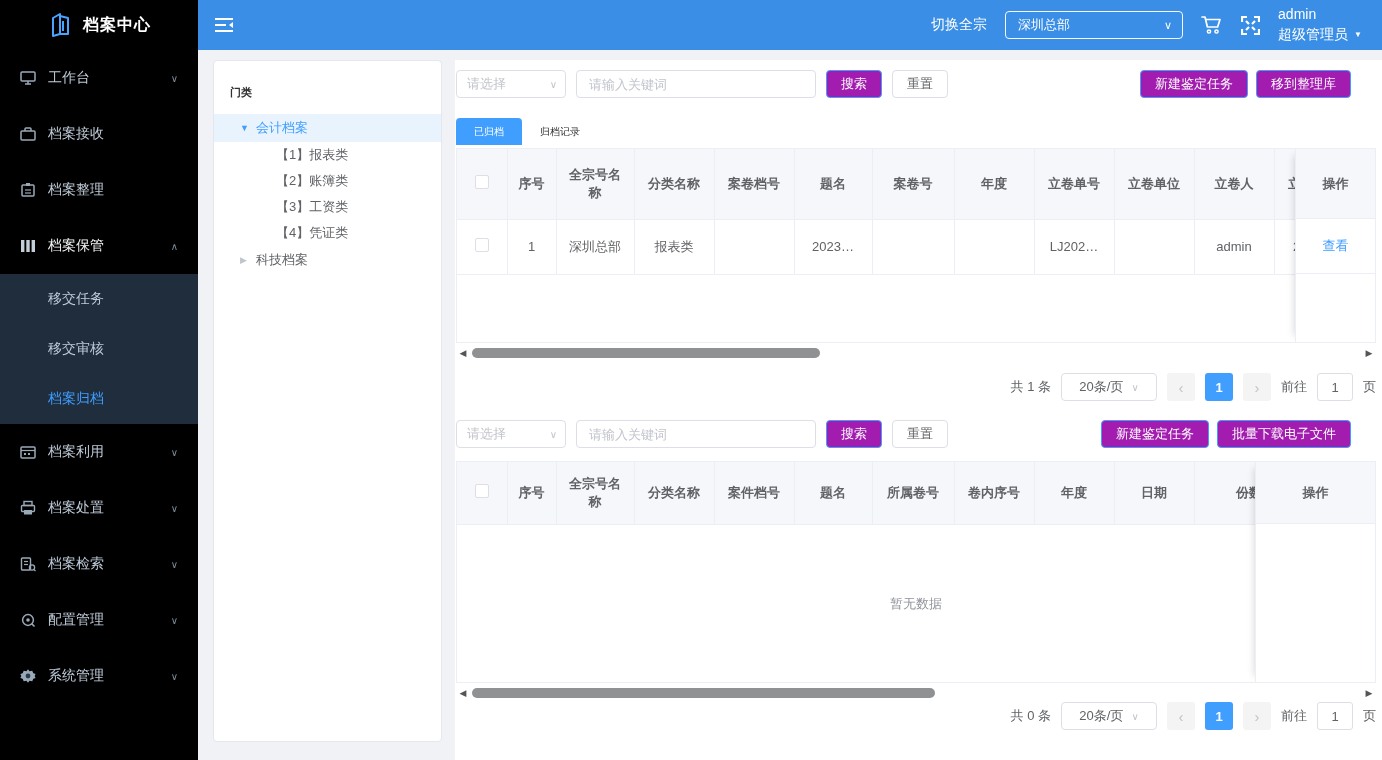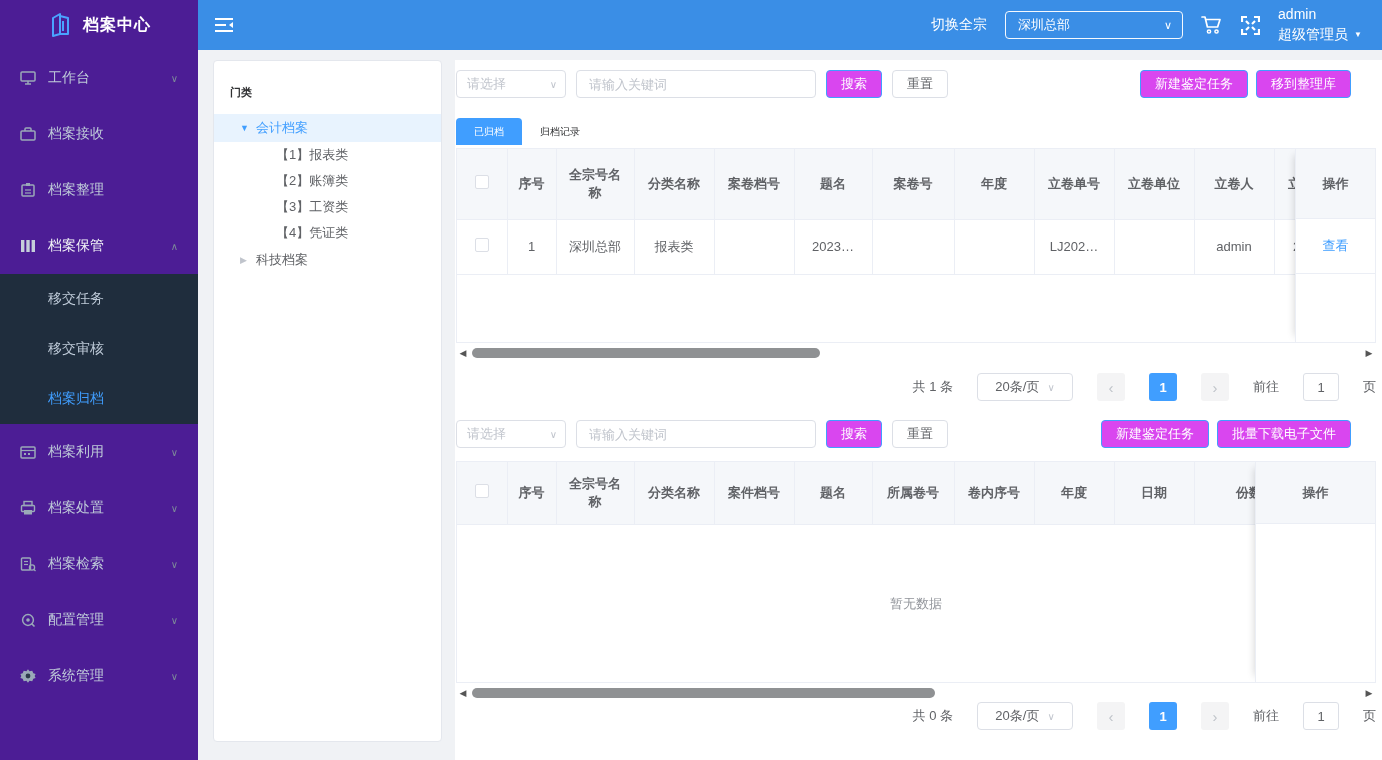--- a/index.html
+++ b/index.html
@@ -1,21 +1,21 @@
 <!DOCTYPE html>
 <html><head>
 <meta charset="utf-8">
 <style>
   * { margin:0; padding:0; box-sizing:border-box; }
   html,body { width:1382px; height:760px; overflow:hidden; }
   body { font-family:"Liberation Sans","DejaVu Sans",sans-serif; font-size:14px; color:#606266; background:#f0f2f5; }
   .app { display:flex; width:1382px; height:760px; }
 
   
-  .sidebar { width:198px; flex-shrink:0; background:#4c1d95; display:flex; flex-direction:column; }
+  .sidebar { width:198px; flex-shrink:0; background:#000000; display:flex; flex-direction:column; }
   .logo-row { height:50px; display:flex; align-items:center; justify-content:center; gap:10px; }
   .logo-title { color:#fff; font-size:16px; font-weight:bold; letter-spacing:1px; }
   .menu-item { height:56px; display:flex; align-items:center; padding:0 20px; color:#bfcbd9; font-size:14px; cursor:pointer; }
   .menu-item .mi-icon { width:16px; height:16px; margin-right:12px; flex-shrink:0; }
   .menu-item .mi-label { flex:1; }
   .menu-item .mi-chevron { color:#7d8a99; font-size:10px; }
   .menu-item.open { color:#f4f6f8;align-items:center; }
   .submenu { background:#1f2d3d; }
   .submenu-item { height:50px; display:flex; align-items:center; padding-left:48px; color:#bfcbd9; font-size:14px; cursor:pointer; }
   .submenu-item.active { color:#409EFF; }
@@ -44,21 +44,21 @@
 
   .panel { flex:1; background:#fff; margin-left:13px; padding:10px 5px 0 1px; min-width:0; }
   .rowbar { width:895px; display:flex; align-items:flex-end; height:28px; }
   .rowbar .spacer { flex:1; }
   .sel-box { width:110px; height:28px; border:1px solid #dcdfe6; border-radius:4px; display:flex; align-items:center; padding:0 8px 0 10px; font-size:13px; color:#c0c4cc; cursor:pointer; background:#fff; }
   .sel-box span:first-child { flex:1; }
   .sel-box .chev { font-size:10px; }
   .kw-input { width:240px; height:28px; border:1px solid #dcdfe6; border-radius:4px; margin-left:10px; padding:0 12px; font-size:13px; color:#606266; outline:none; }
   .kw-input::placeholder { color:#c0c4cc; }
   .btn { height:28px; border-radius:4px; font-size:13px; display:inline-flex; align-items:center; padding:0 14px; cursor:pointer; border:1px solid #dcdfe6; background:#fff; color:#606266; }
-  .btn-primary { background:#d946ef; border-color:#409EFF; color:#fff;margin-top:16px; }
+  .btn-primary { background:#a21caf; border-color:#409EFF; color:#fff;margin-top:16px; }
   .ml10 { margin-left:10px; } .ml8 { margin-left:8px; }
 
   .tabs { display:flex; align-items:flex-end; margin-top:20px; height:27px; }
   .tab { height:27px; display:flex; align-items:center; padding:0 18px; font-size:10px; color:#303133; cursor:pointer; }
   .tab.active { background:#409EFF; color:#fff; border-radius:4px 4px 0 0; }
 
   
   .table-wrap { position:relative; width:920px; border:1px solid #ebeef5; background:#fff; overflow:hidden; }
   table { border-collapse:collapse; table-layout:fixed; }
   th,td { border-right:1px solid #ebeef5; border-bottom:1px solid #ebeef5; text-align:center; font-size:13px; color:#606266; padding:0 8px; overflow:hidden; }
@@ -71,21 +71,21 @@
   .fixed-cell { display:flex; align-items:center; justify-content:center; border-bottom:1px solid #ebeef5; }
   .link { color:#409EFF; font-size:13px; cursor:pointer; }
   .checkbox { width:14px; height:14px; border:1px solid #dcdfe6; border-radius:2px; background:#fff; display:inline-block; cursor:pointer; }
   .empty-body { height:158px; display:flex; align-items:center; justify-content:center; color:#909399; font-size:13px; background:#fff; }
 
   .hscroll { width:920px; height:16px; display:flex; align-items:center; margin-top:2px; }
   .scroll-arrow { width:14px; font-size:9px; color:#555; text-align:center; cursor:pointer; }
   .scroll-track { flex:1; height:10px; position:relative; }
   .scroll-thumb { position:absolute; left:2px; top:0; height:10px; border-radius:5px; background:#8f9193; cursor:pointer; }
 
-  .pager { width:920px; display:flex; justify-content:flex-end; align-items:center; gap:24px; font-size:13px; color:#606266; height:28px; }
+  .pager { width:920px; display:flex; justify-content:flex-end; align-items:center; gap:10px; font-size:13px; color:#606266; height:28px; }
   .size-select { width:96px; height:28px; border:1px solid #dcdfe6; border-radius:4px; display:flex; align-items:center; justify-content:center; gap:8px; cursor:pointer; background:#fff; }
   .size-select .chev { color:#c0c4cc; font-size:10px; }
   .pg-btn { width:28px; height:28px; background:#f4f4f5; border-radius:3px; display:flex; align-items:center; justify-content:center; color:#bfc3c9; font-size:15px; cursor:pointer; }
   .pg-cur { background:#409EFF; color:#fff; font-weight:bold; font-size:13px; }
   .goto-input { width:36px; height:28px; border:1px solid #dcdfe6; border-radius:3px; text-align:center; font-size:13px; color:#606266; outline:none; }
 
   .mt20 { margin-top:19px; } .mt12 { margin-top:12px; } .mt10 { margin-top:1px; } .mt3 { margin-top:3px; } .mt13 { margin-top:13px; }
   svg { display:block; }
 </style>
 </head>

